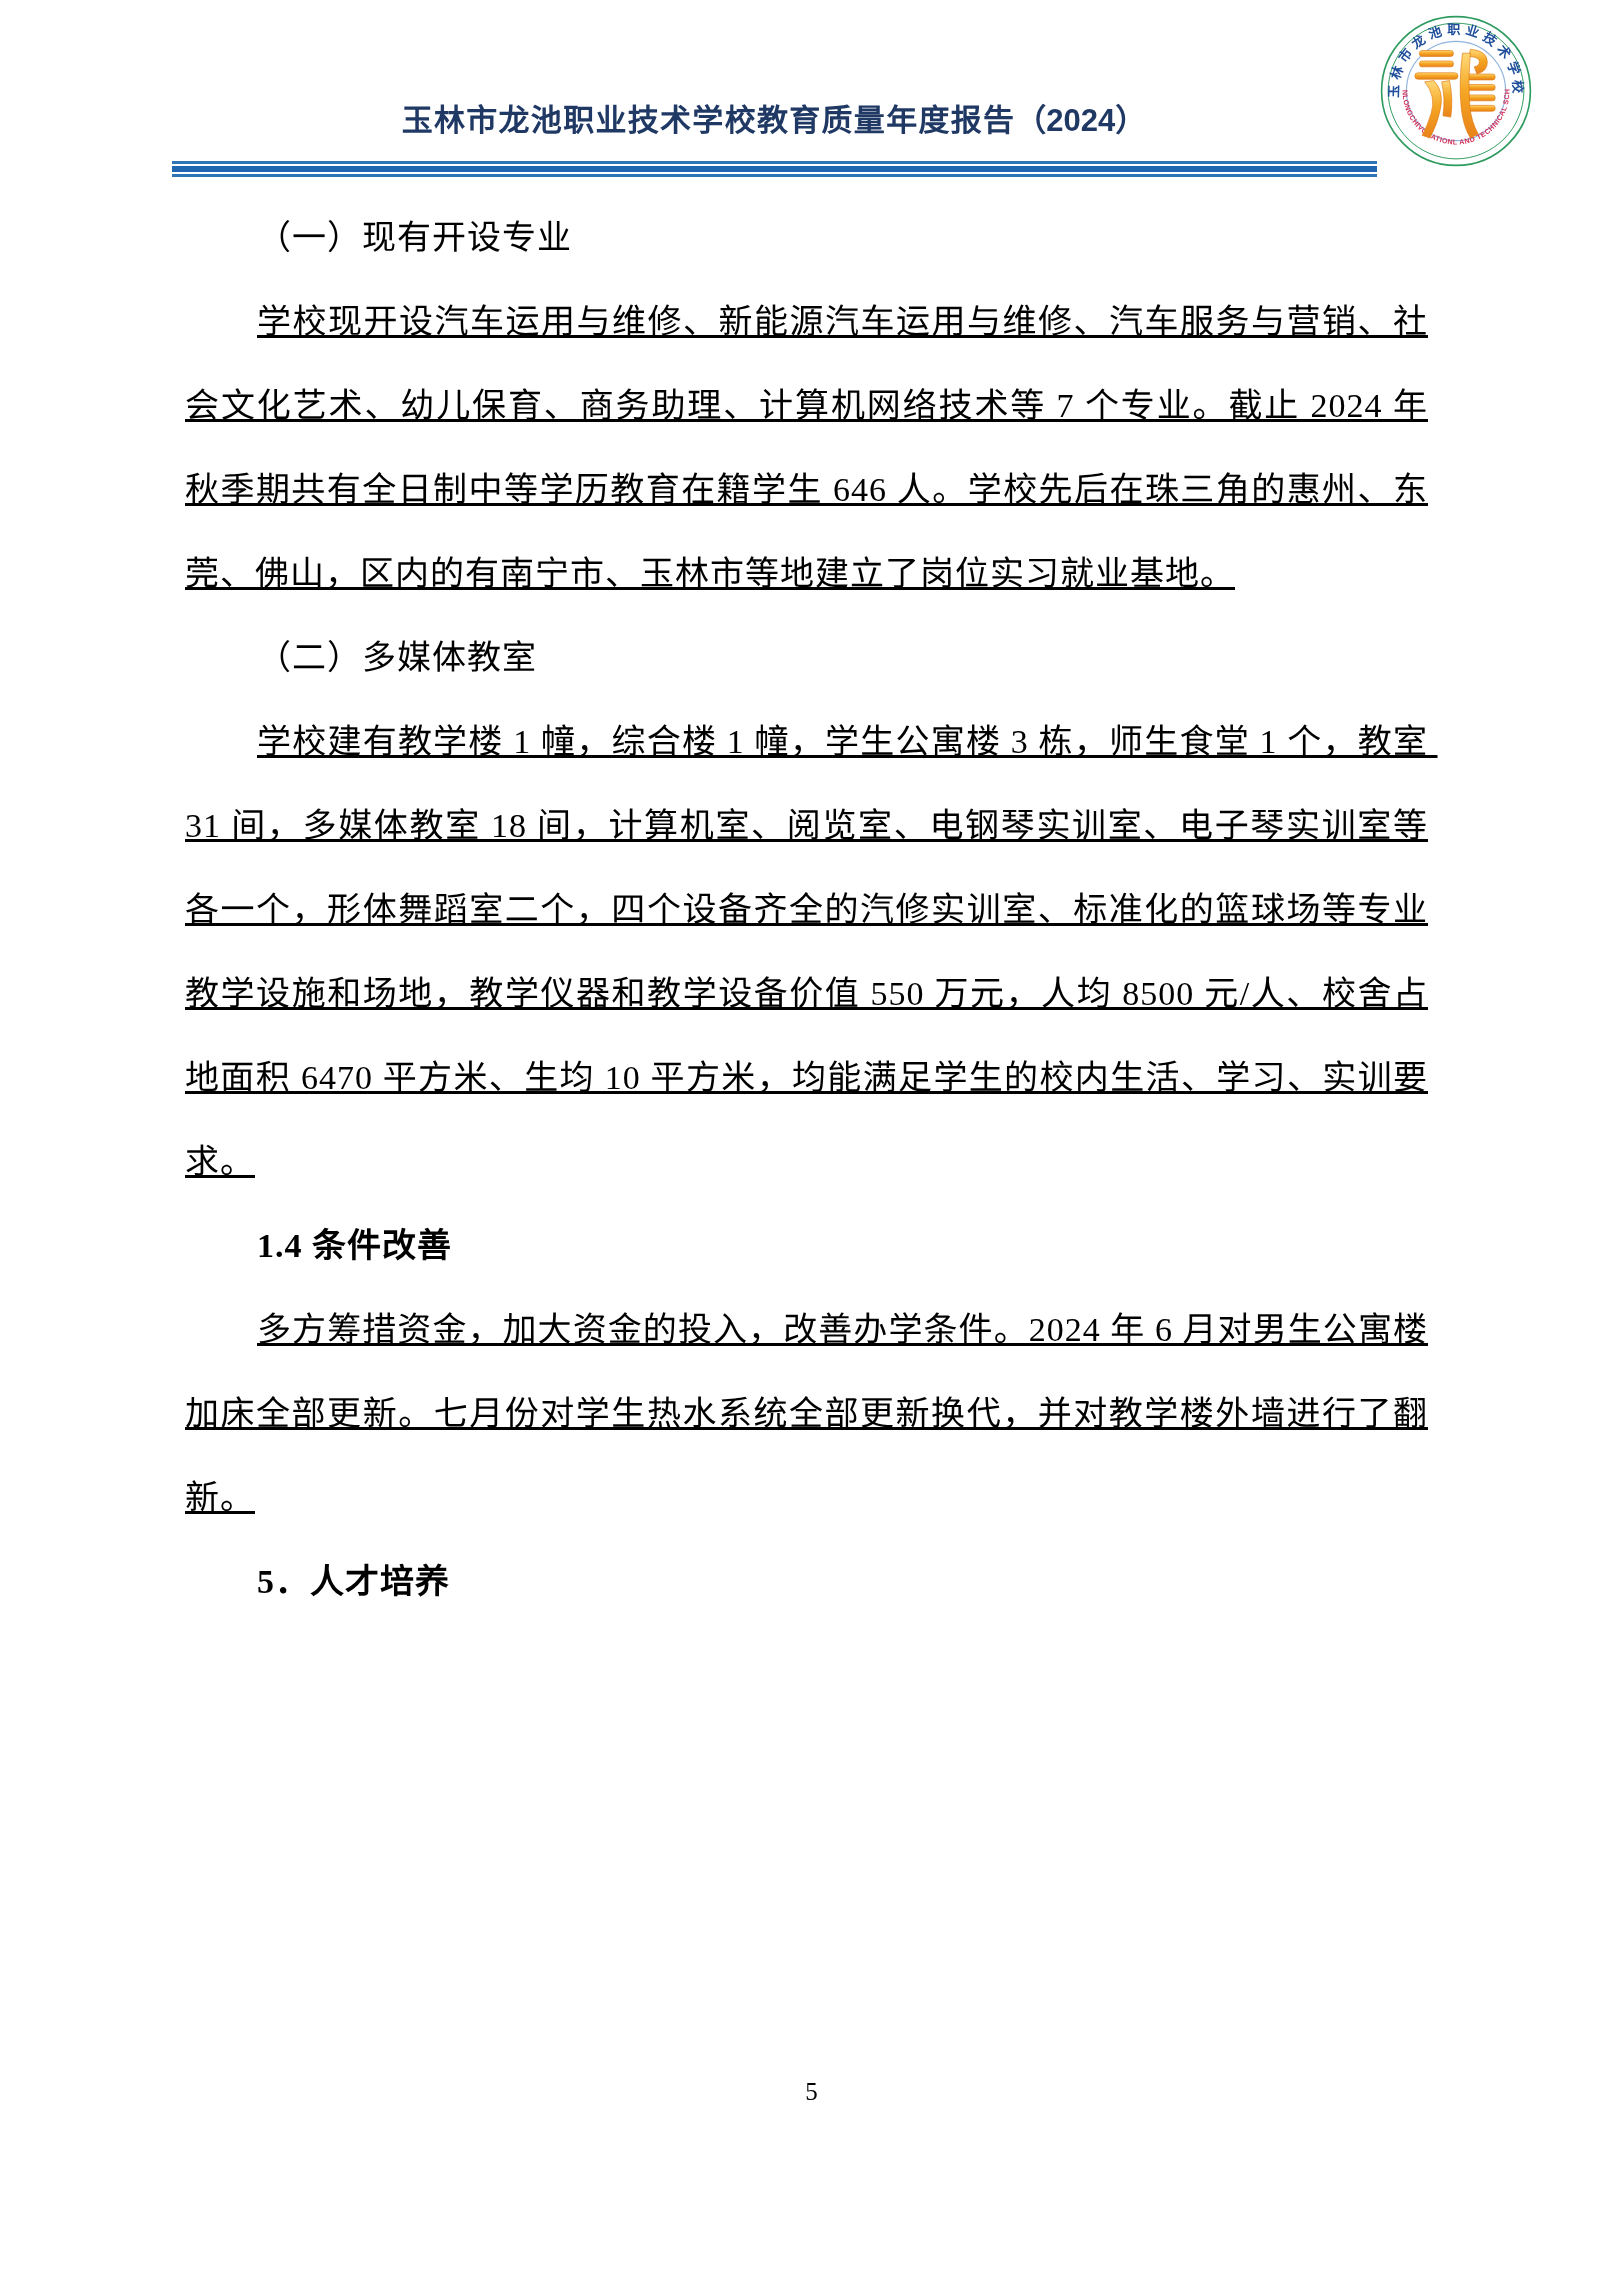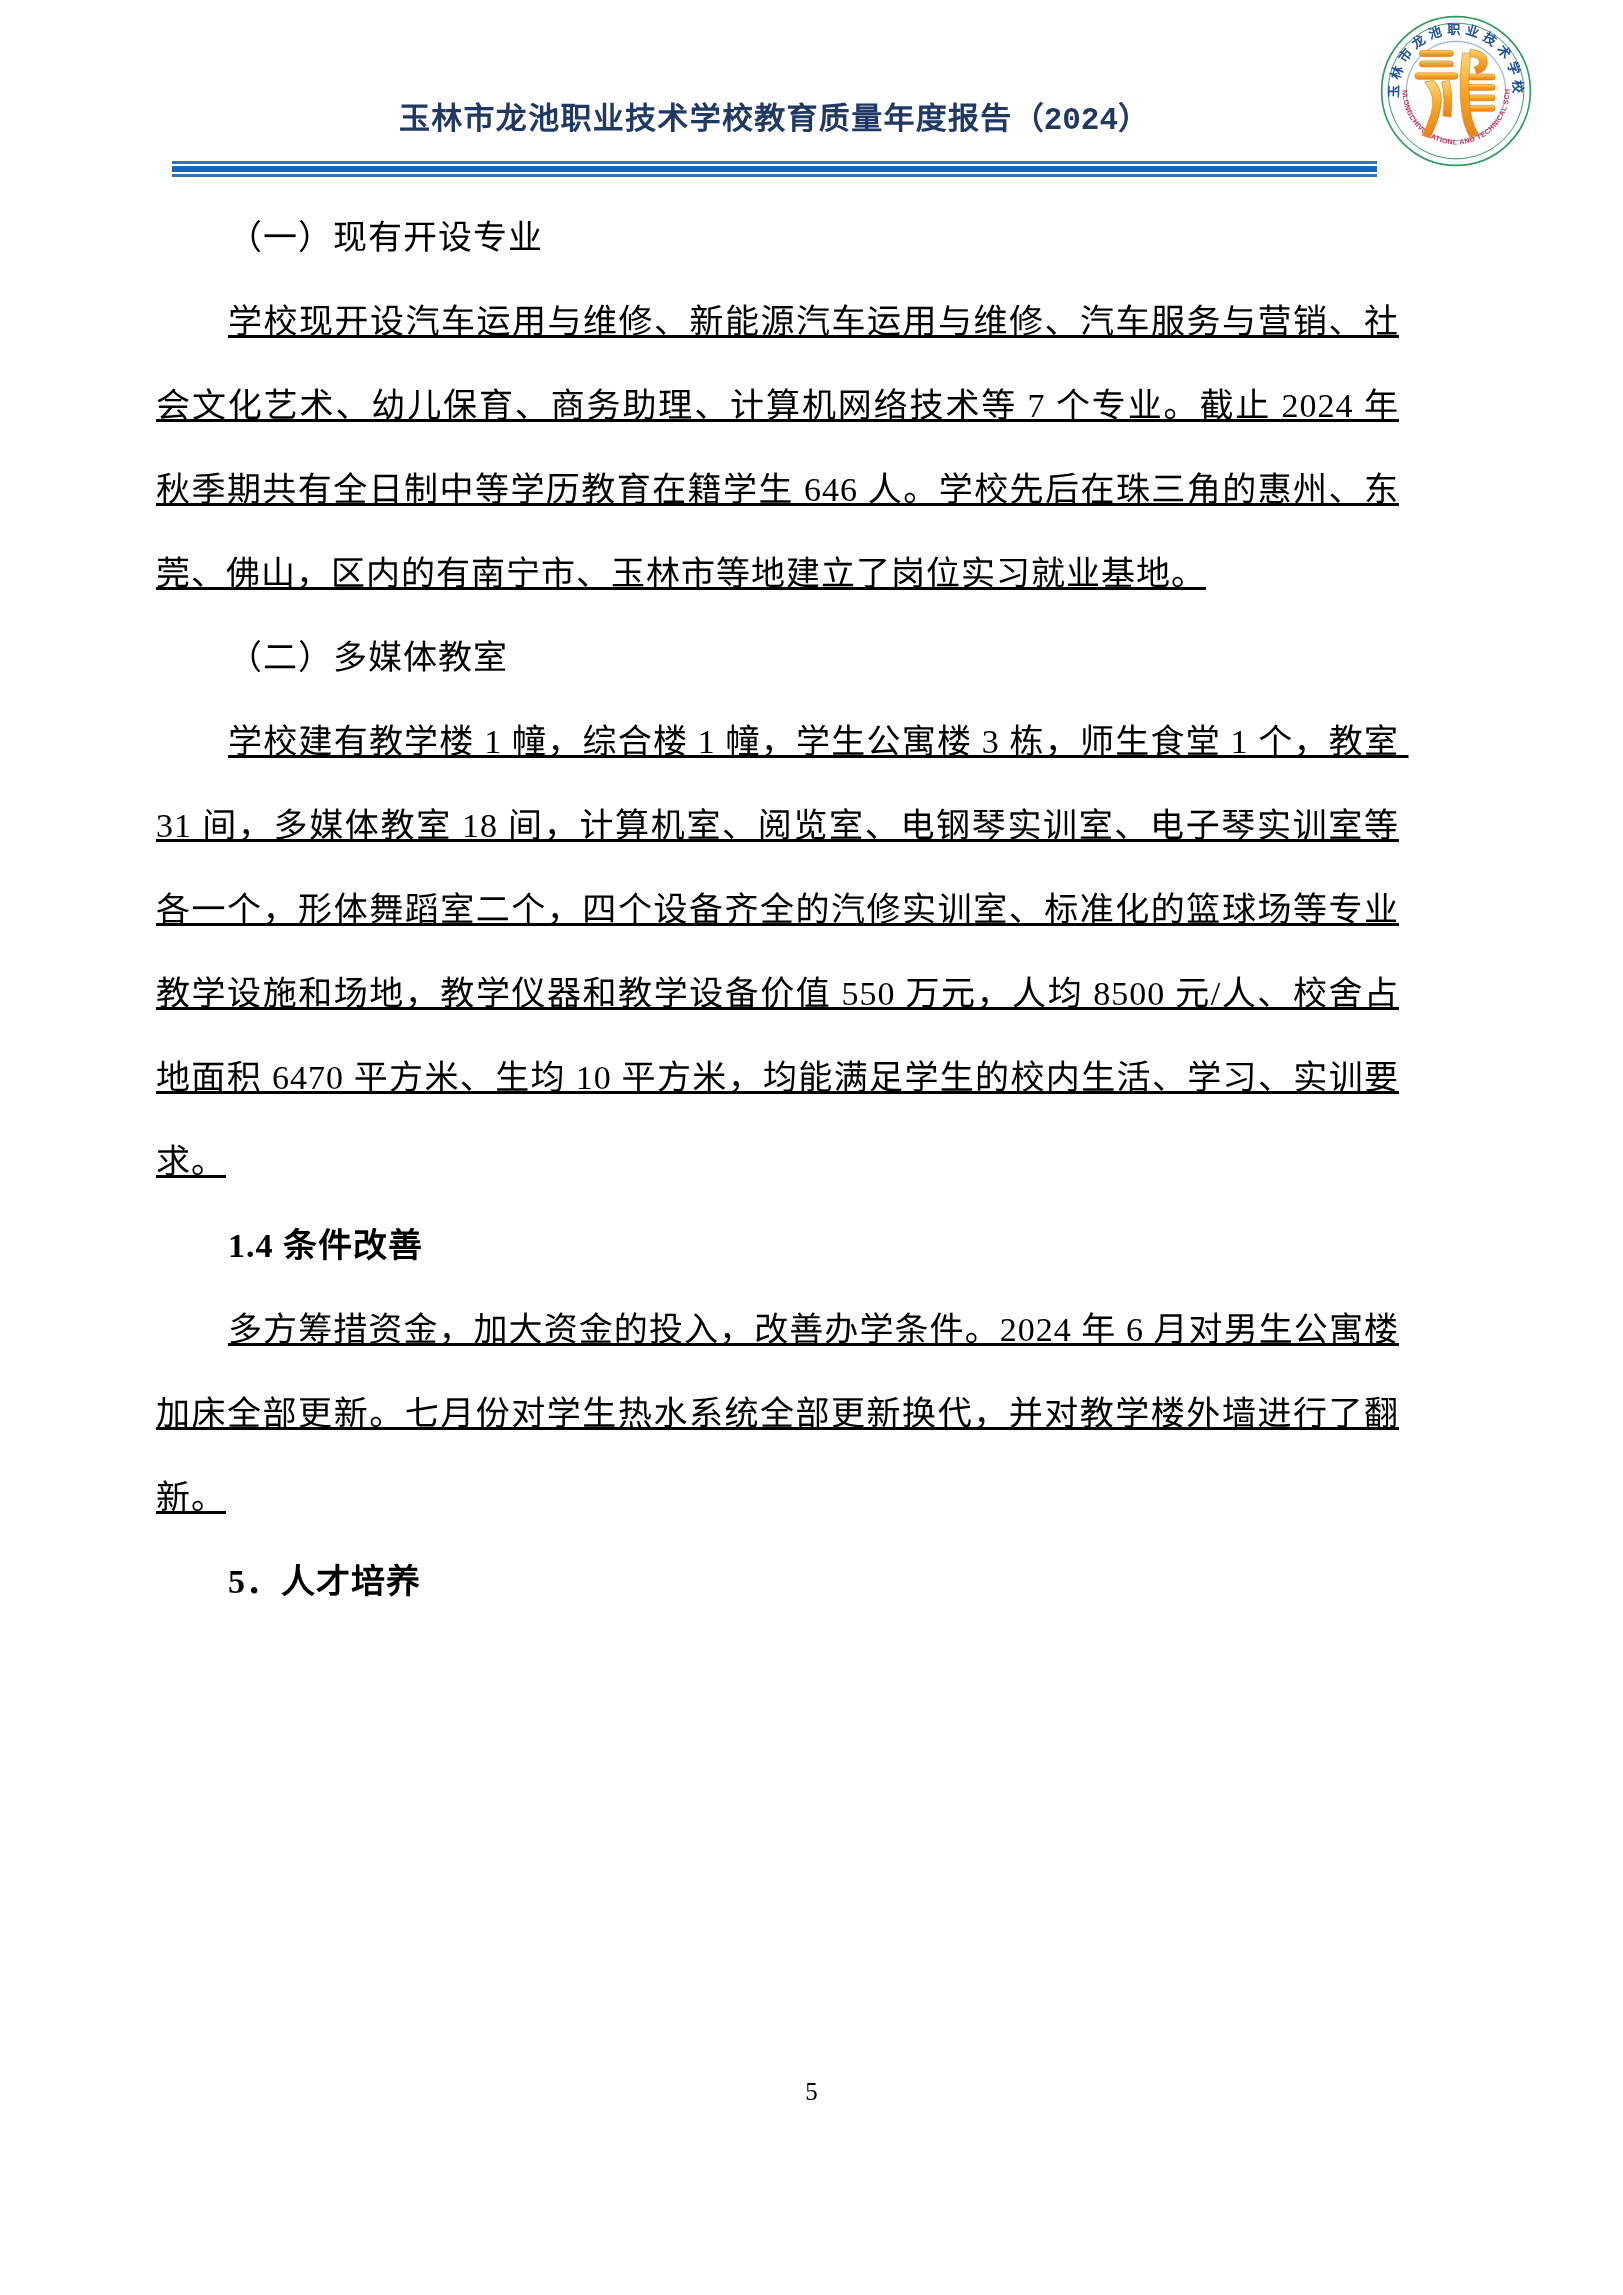--- a/index.html
+++ b/index.html
@@ -26,21 +26,21 @@
     width: 1623px;
     height: 196px;
   }
 
   .header-title {
     position: absolute;
     left: 172px;
     top: 105px;
     width: 1204px;
     text-align: center;
-    font-family: Liberation Mono, monospace;
+    font-family: Liberation Sans, sans-serif;
     font-size: 31px;
     font-weight: 700;
     letter-spacing: 1.3px;
     color: #1f3864;
     white-space: nowrap;
     line-height: 1;
   }
   .header-title .year {
     font-weight: 700;
     letter-spacing: 0px;
@@ -81,21 +81,21 @@
     left: 1379px;
     top: 14.4px;
     width: 154px;
     height: 154px;
   }
   .logo svg { display:block; width: 154px; height: 154px; }
 
   
   .content {
     position: absolute;
-    left: 156px;
+    left: 185px;
     top: 196px;
     width: 1243px;
   }
 
   .para {
     font-family: "Liberation Serif", "DejaVu Serif", serif;
     font-size: 34px;
     line-height: 84px;
     color: #000000;
     letter-spacing: 1px;

